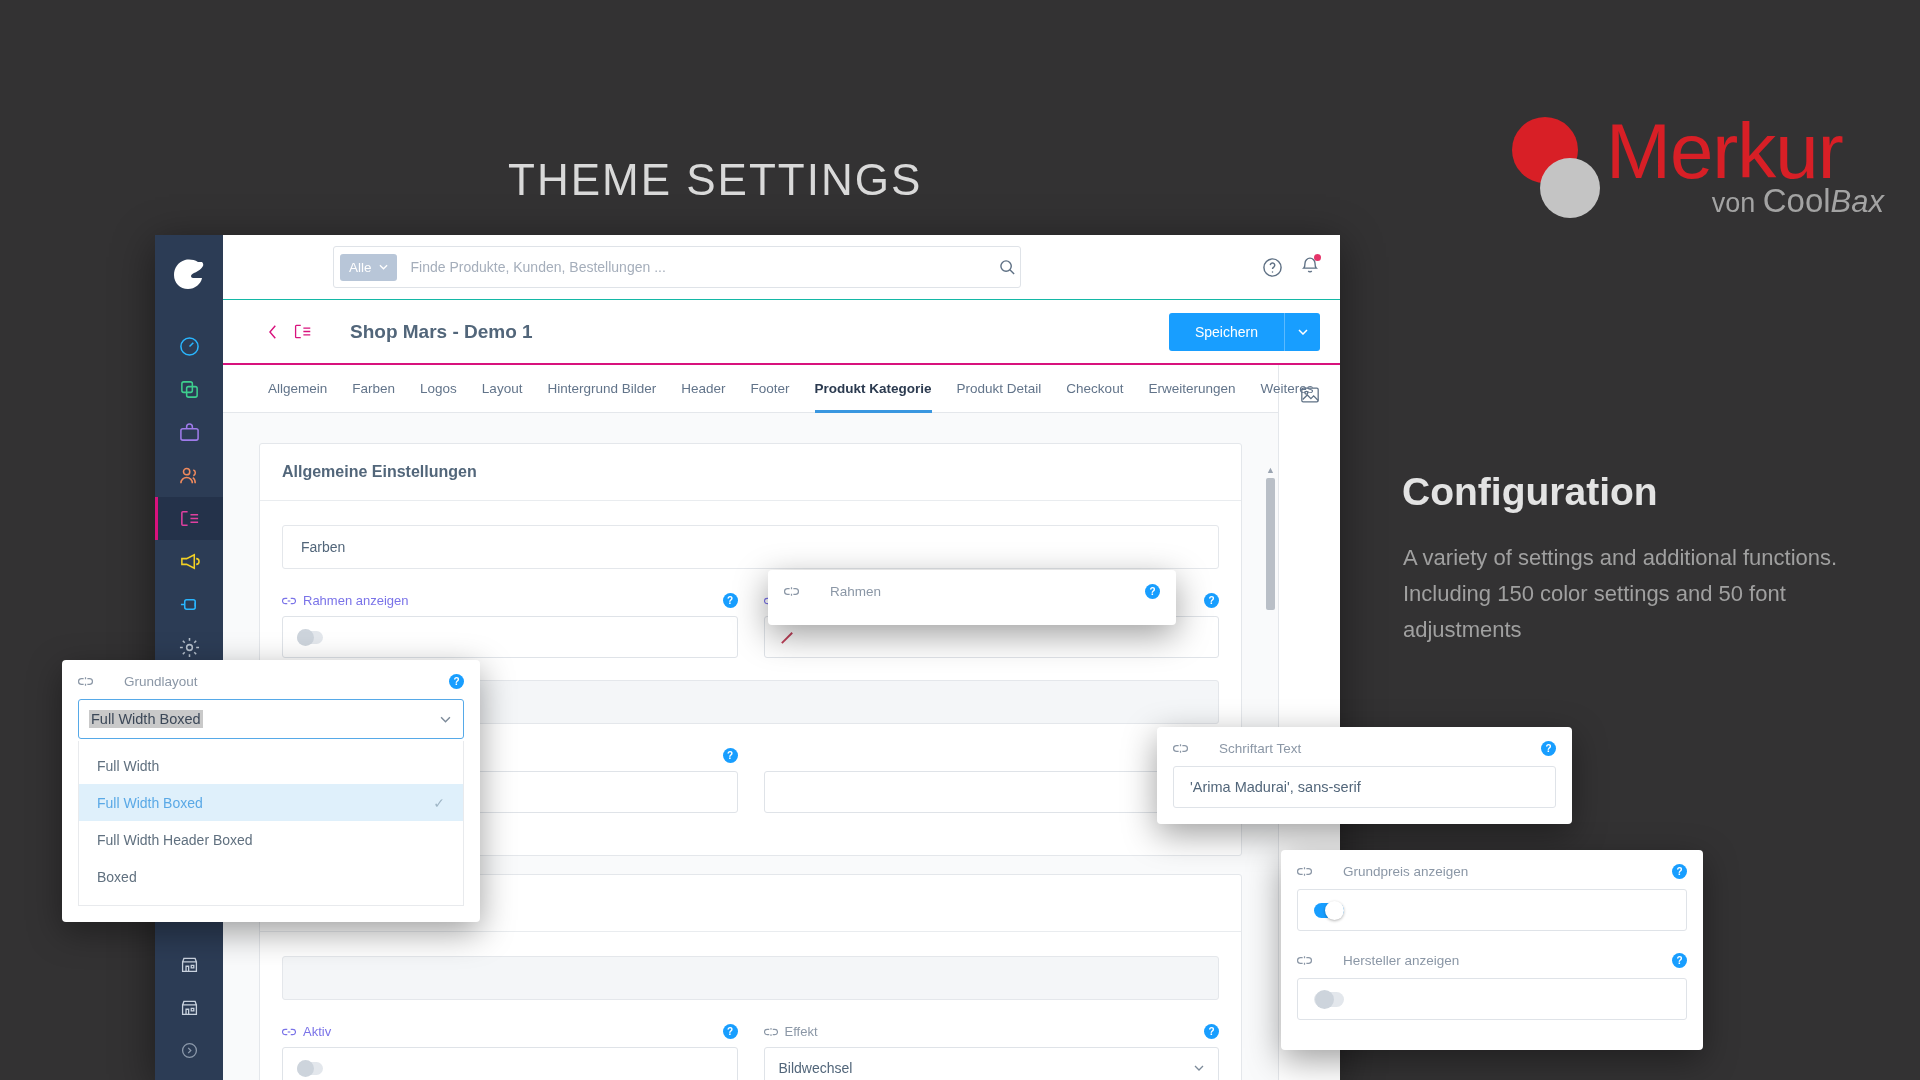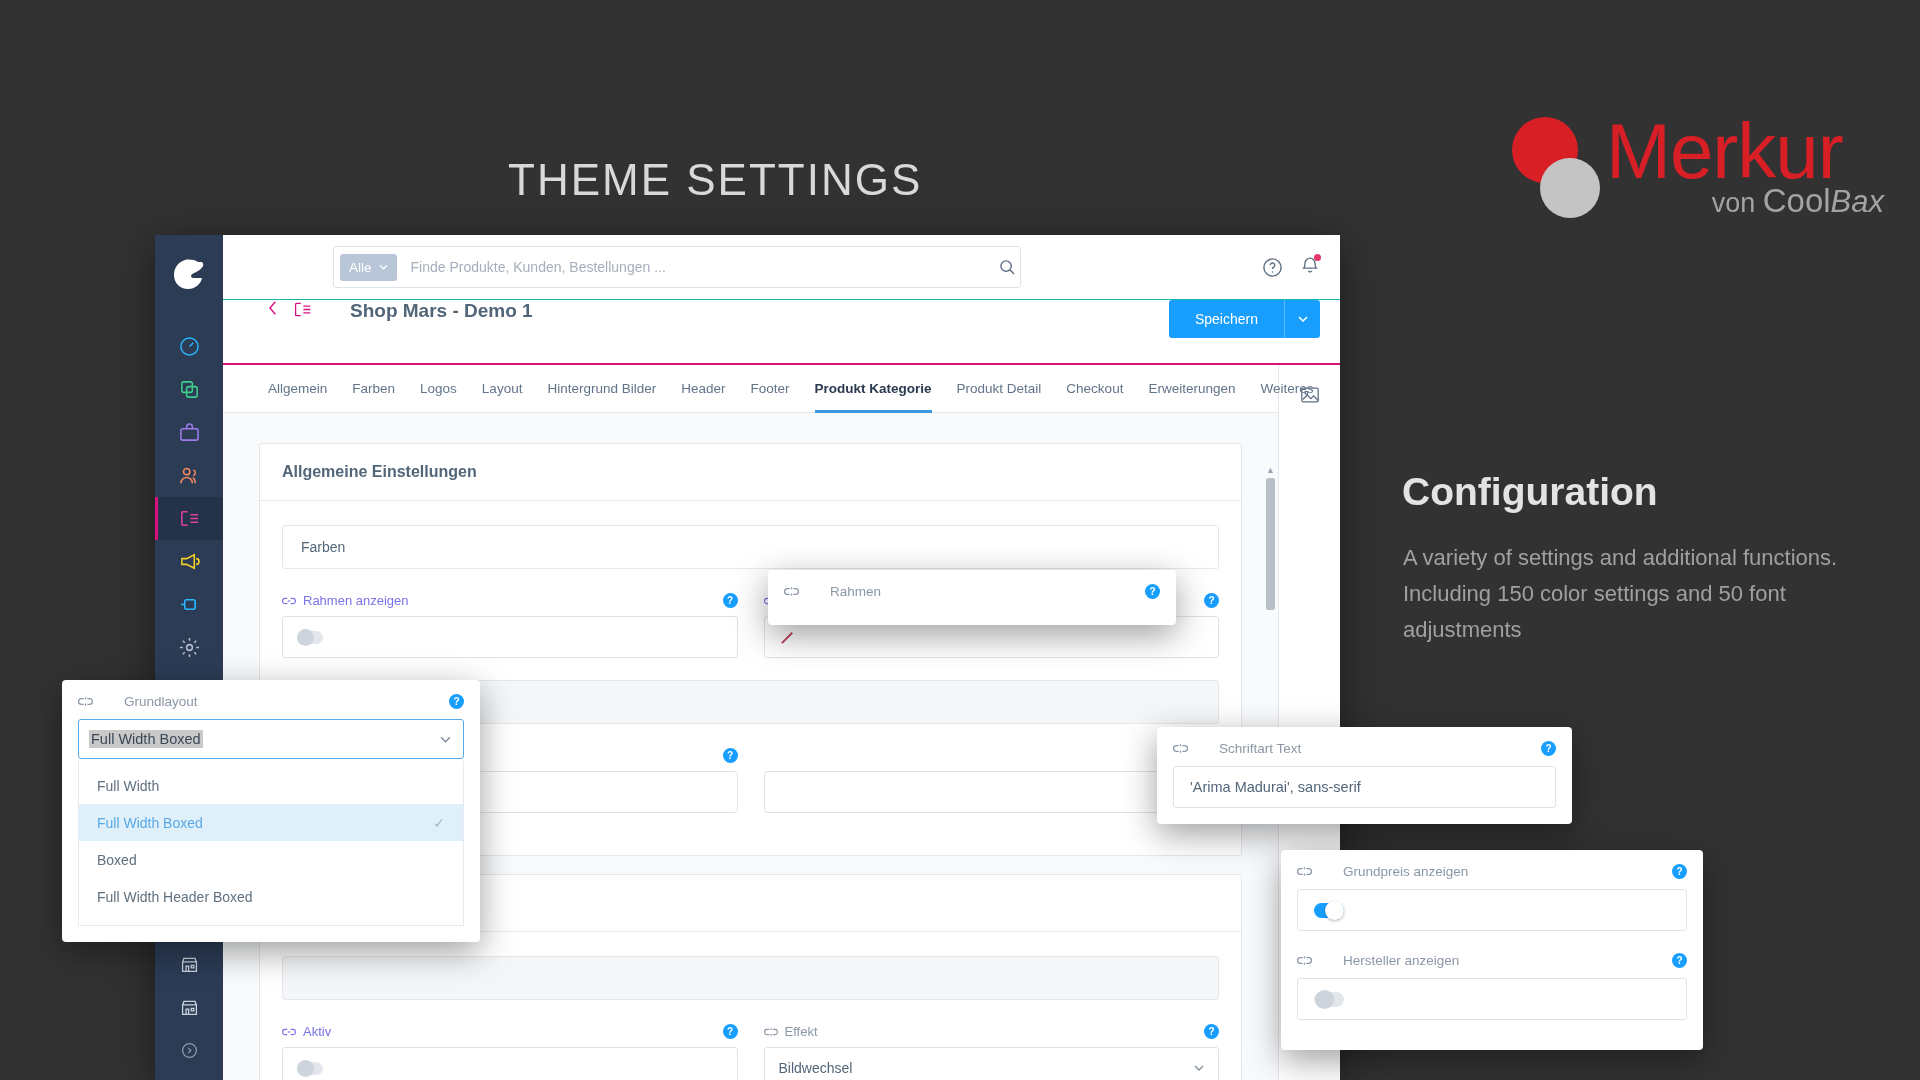--- a/index.html
+++ b/index.html
@@ -96,21 +96,21 @@
   .search-input {
     flex: 1; border: 0; outline: 0; font-size: 14px; color: #8e9aab;
     padding-left: 14px; font-family: inherit; background: transparent;
   }
   .search-input::placeholder { color: #a5aebb; }
   .topbar-right { margin-left: auto; display: flex; align-items: center; gap: 17px; padding-left: 22px; }
   .bell-wrap { position: relative; }
   .bell-dot { position: absolute; right: -1px; top: -1px; width: 7px; height: 7px; border-radius: 50%; background: #e5356a; }
 
   .sw-headline {
-    height: 65px; display: flex; align-items: flex-start; padding: 0 20px 0 45px;
+    height: 65px; display: flex; align-items: center; padding: 0 20px 0 45px;
     border-bottom: 2px solid #d8127d; background: #fff; flex: none; gap: 14px;
   }
   .page-title { font-size: 19px; color: #52667a; font-weight: bold; margin-left: 24px; }
   .save-group { margin-left: auto; display: flex; height: 38px; }
   .save-btn {
     background: #189eff; color: #fff; border: 0; font-size: 14px; font-family: inherit;
     padding: 0 26px; cursor: pointer; border-radius: 3px 0 0 3px; margin-left: 15px;
   }
   .save-caret {
     background: #189eff; width: 36px; border-left: 1px solid #5bbaff; color: #fff;
@@ -173,21 +173,21 @@
     box-shadow: 0 10px 34px rgba(0,0,0,.38); padding: 14px 16px 16px 16px;
   }
   .float .field-label { font-size: 13.5px; color: #8b97a6; margin-bottom: 10px; gap: 24px; }
 
   #float-rahmen { left: 768px; top: 570px; width: 408px; }
   .color-control { height: 42px; border: 1px solid #dfe3e8; border-radius: 3px; display: flex; align-items: center; }
   .color-swatch-cell { width: 46px; height: 100%; display: flex; align-items: center; justify-content: center; border-right: 1px solid #dfe3e8; }
   .color-swatch { width: 22px; height: 22px; border-radius: 3px; background: #dadae5; }
   .color-value { padding-left: 16px; font-size: 14px; color: #52667a; }
 
-  #float-grundlayout { left: 62px; top: 680px; width: 418px; }
+  #float-grundlayout { left: 62px; top: 660px; width: 418px; }
   .gl-select {
     height: 40px; border: 1px solid #56a9e8; border-radius: 3px; display: flex; align-items: center;
     justify-content: space-between; padding: 0 12px 0 10px; margin-bottom: 2px;
   }
   .gl-select-text { background: #c9c9c9; color: #3c4858; font-size: 14.5px; padding: 1px 2px; }
   .gl-list { border: 1px solid #e8eaed; border-top: 0; background: #fff; padding: 6px 0 10px 0; }
   .gl-opt {
     height: 37px; display: flex; align-items: center; padding: 0 18px; font-size: 14px;
     color: #60707f; cursor: pointer;
   }
@@ -528,24 +528,24 @@
   </div>
   <div class="gl-list">
     <div class="gl-opt">
       <span>Full Width</span>
     </div>
     <div class="gl-opt sel">
       <span>Full Width Boxed</span>
       <span class="check">✓</span>
     </div>
     <div class="gl-opt">
+      <span>Full Width Header Boxed</span>
+    </div>
+    <div class="gl-opt">
       <span>Boxed</span>
-    </div>
-    <div class="gl-opt">
-      <span>Full Width Header Boxed</span>
     </div>
   </div>
 </div>
 
 <div class="float" id="float-schriftart">
   <div class="field-label">
     <span class="lbl-ico">
       <svg width="15" height="11" viewBox="0 0 16 10" fill="none" stroke="#8b97a6" stroke-width="1.3">
           <path d="M6 2H3.6a3 3 0 100 6H6M10 2h2.4a3 3 0 110 6H10"></path>
           <path d="M8 0.5v2M8 7.5v2"></path>

